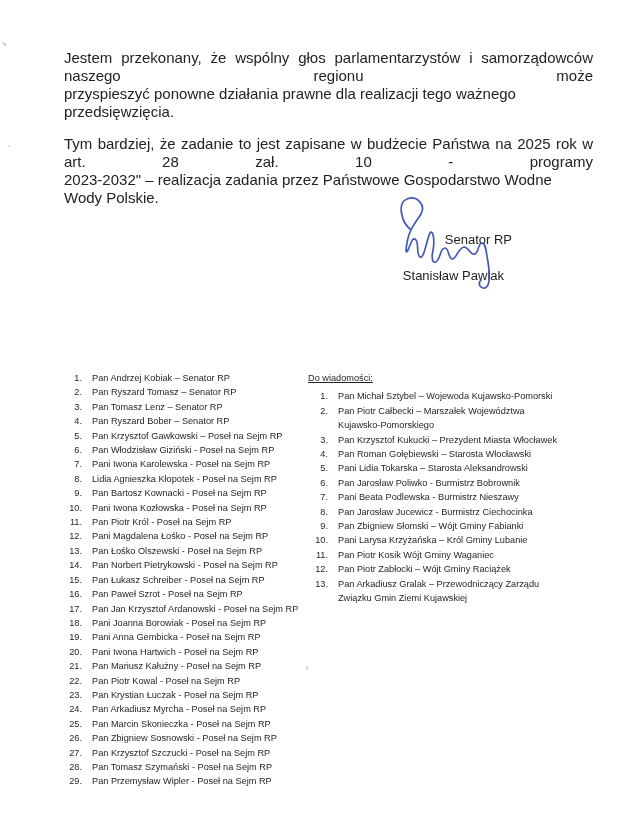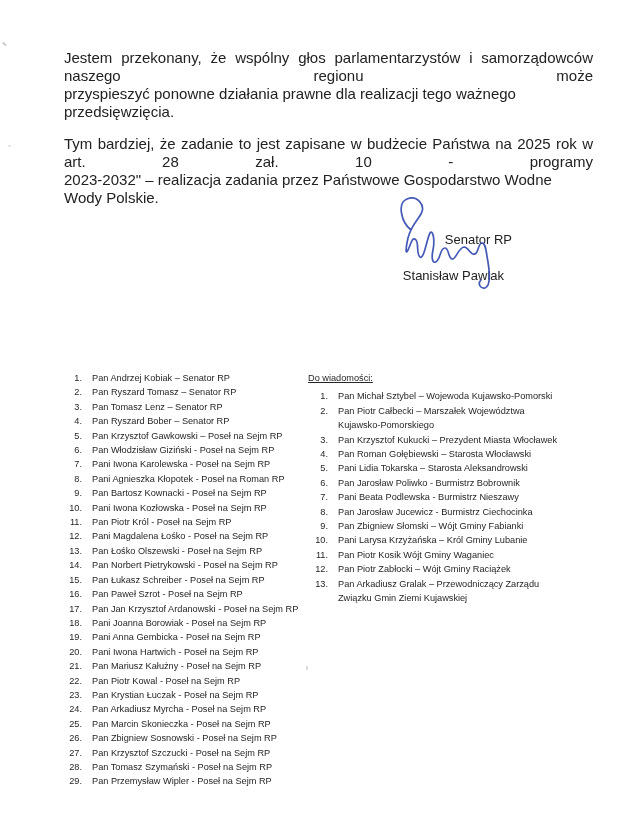--- a/index.html
+++ b/index.html
@@ -93,21 +93,21 @@
 
   <div class="list-col left">
     <ol>
         <li>Pan Andrzej Kobiak – Senator RP</li>
         <li>Pan Ryszard Tomasz – Senator RP</li>
         <li>Pan Tomasz Lenz – Senator RP</li>
         <li>Pan Ryszard Bober – Senator RP</li>
         <li>Pan Krzysztof Gawkowski – Poseł na Sejm RP</li>
         <li>Pan Włodzisław Giziński - Poseł na Sejm RP</li>
         <li>Pani Iwona Karolewska - Poseł na Sejm RP</li>
-        <li>Pani Agnieszka Kłopotek - Poseł na Roman RP</li>
+        <li>Lidia Agnieszka Kłopotek - Poseł na Sejm RP</li>
         <li>Pan Bartosz Kownacki - Poseł na Sejm RP</li>
         <li>Pani Iwona Kozłowska - Poseł na Sejm RP</li>
         <li>Pan Piotr Król - Poseł na Sejm RP</li>
         <li>Pani Magdalena Łośko - Poseł na Sejm RP</li>
         <li>Pan Łośko Olszewski - Poseł na Sejm RP</li>
         <li>Pan Norbert Pietrykowski - Poseł na Sejm RP</li>
         <li>Pan Łukasz Schreiber - Poseł na Sejm RP</li>
         <li>Pan Paweł Szrot - Poseł na Sejm RP</li>
         <li>Pan Jan Krzysztof Ardanowski - Poseł na Sejm RP</li>
         <li>Pani Joanna Borowiak - Poseł na Sejm RP</li>

